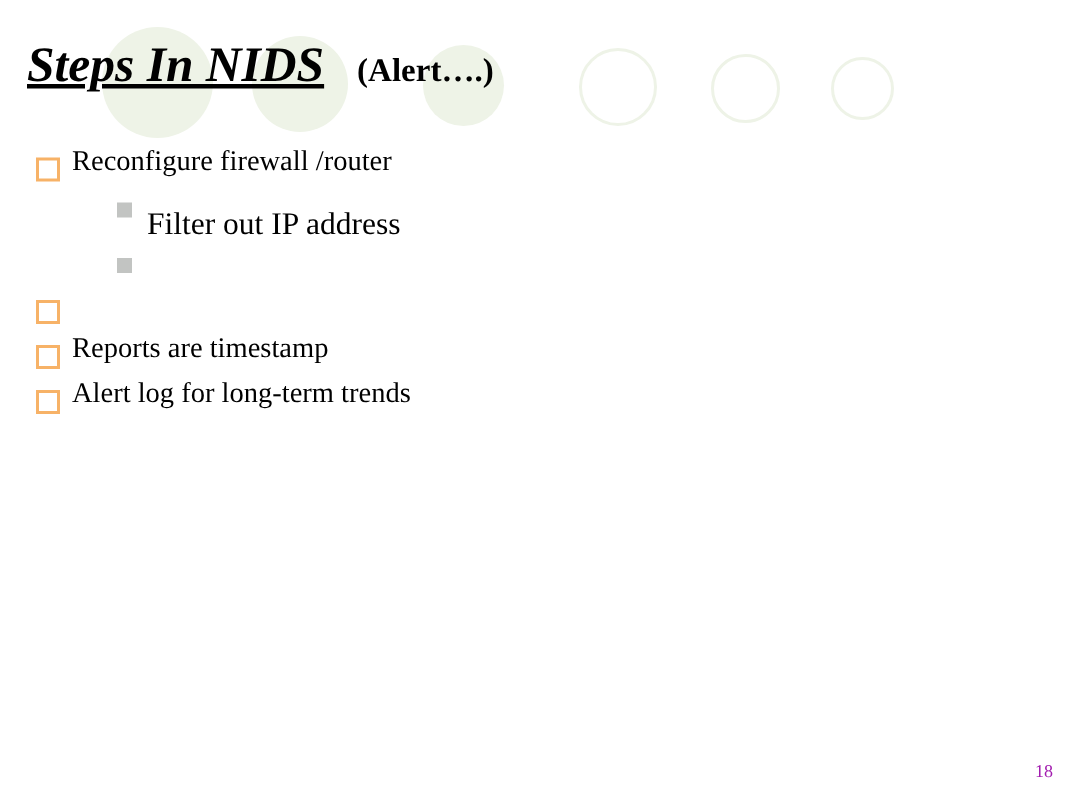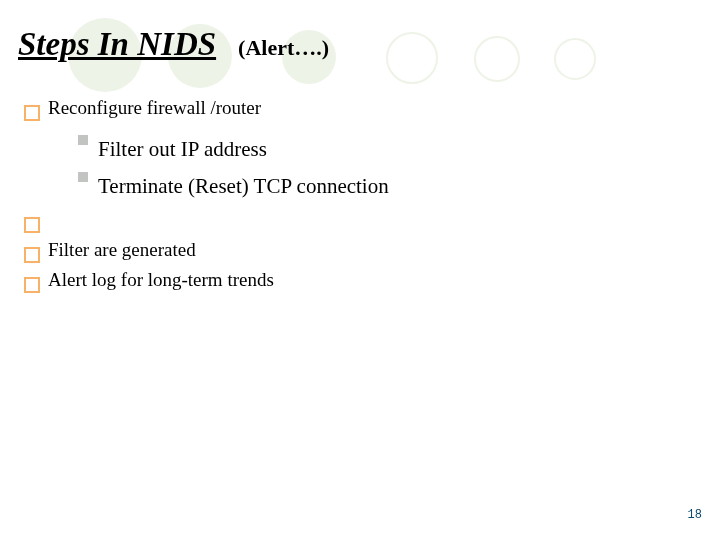--- a/index.html
+++ b/index.html
@@ -92,23 +92,23 @@
     height: 10px;
     background: #c2c4c2;
     margin-top: 8px;
     margin-right: 10px;
     flex: none;
   }
   .pagenum {
     position: absolute;
     right: 18px;
     bottom: 18px;
-    font-family: Liberation Mono, monospace;
+    font-family: Liberation Serif, serif;
     font-size: 12px;
-    color: #0c4a6e;
+    color: #a21caf;
   }
 </style>
 </head>
 <body>
 
 <div class="bg-circles">
   <div class="circ c-fill" style="width:74px;height:74px;left:68px;top:0;"></div>
   <div class="circ c-fill" style="width:64px;height:64px;left:168px;top:6px;"></div>
   <div class="circ c-fill" style="width:54px;height:54px;left:282px;top:12px;"></div>
   <div class="circ c-stroke" style="width:52px;height:52px;left:386px;top:14px;"></div>
@@ -129,34 +129,33 @@
       <span class="l1-text">Reconfigure firewall /router</span>
     </div>
   </div>
   <div class="level2">
     <div class="l2-row">
       <span class="sqbullet"></span>
       <span class="l2-text">Filter out IP address</span>
     </div>
     <div class="l2-row">
       <span class="sqbullet"></span>
-      <span class="l2-text">Terminate (Reset) TCP connection</span>
     </div>
   </div>
 
   <div class="level1">
     <div class="l1-row">
       <span class="sqbox"></span>
     </div>
   </div>
 
   <div class="level1">
     <div class="l1-row">
       <span class="sqbox"></span>
-      <span class="l1-text">Filter are generated</span>
+      <span class="l1-text">Reports are timestamp</span>
     </div>
   </div>
 
   <div class="level1">
     <div class="l1-row">
       <span class="sqbox"></span>
       <span class="l1-text">Alert log for long-term trends</span>
     </div>
   </div>
 

